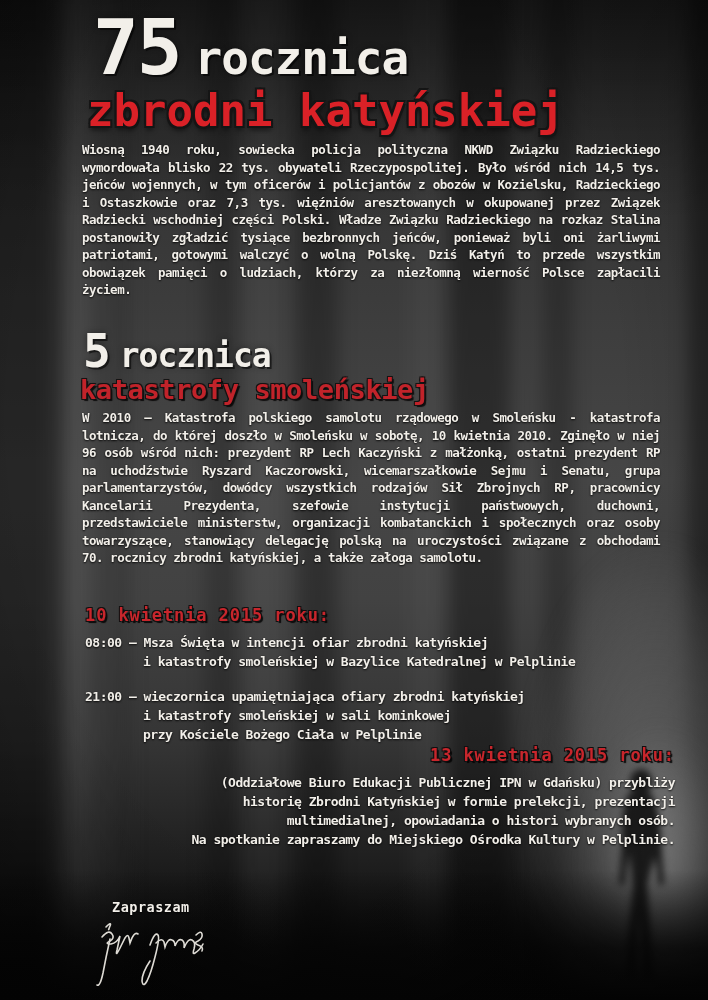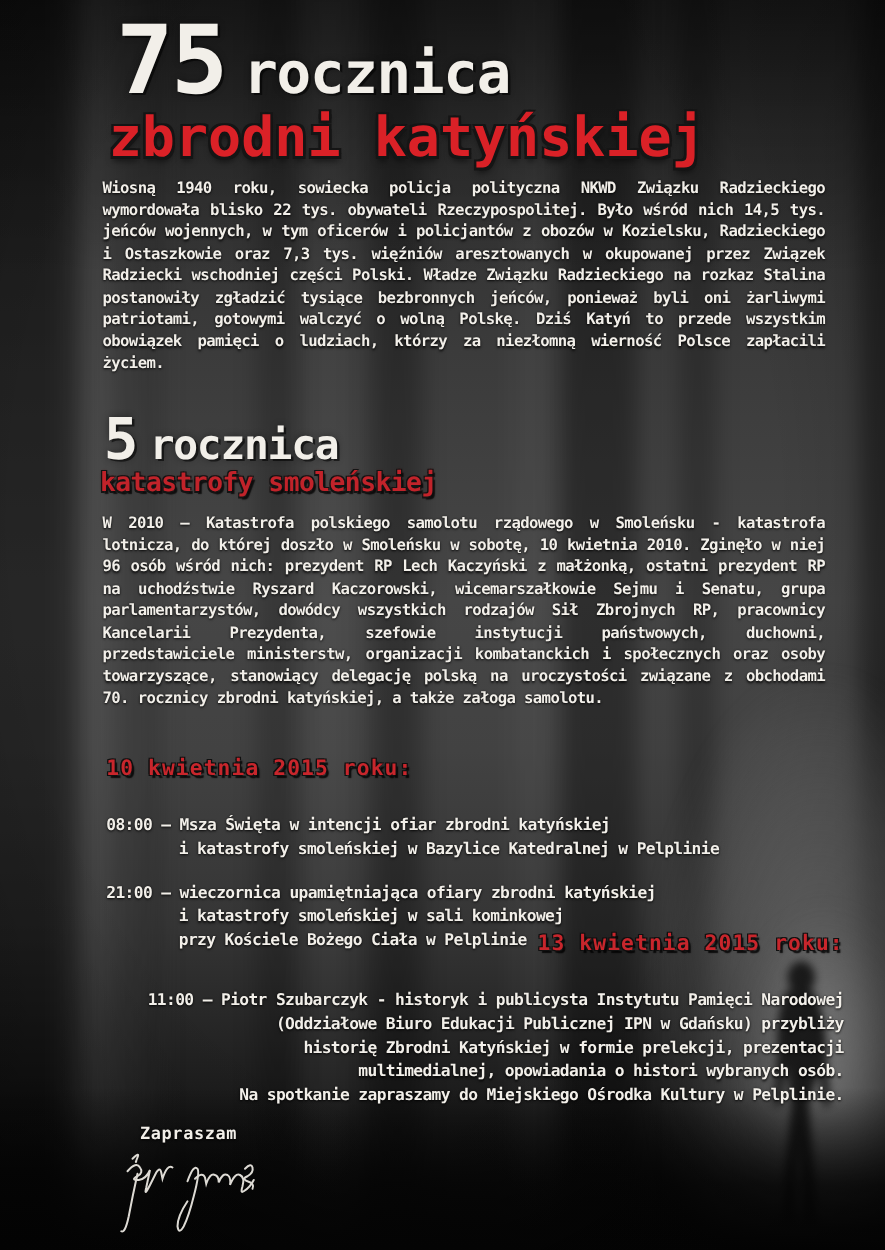--- a/index.html
+++ b/index.html
@@ -39,29 +39,29 @@
   .whiteshadow{text-shadow:0 1px 2px rgba(0,0,0,.85),0 0 1px rgba(0,0,0,.5);}
   .titlerow{display:flex;align-items:baseline;gap:14px;}
   .bignum{font-size:76px;line-height:.85;letter-spacing:-2px;
     text-shadow:2px 2px 0 rgba(0,0,0,.55),0 0 6px rgba(0,0,0,.4);}
   .bigword{font-size:46px;line-height:1;letter-spacing:-1px;
     text-shadow:2px 2px 0 rgba(0,0,0,.55),0 0 6px rgba(0,0,0,.4);}
   .redtitle1{font-size:44px;line-height:1;letter-spacing:0;color:#da2127;margin-top:8px;
     text-shadow:-2px -2px 0 #151515,2px -2px 0 #151515,-2px 2px 0 #151515,2px 2px 0 #151515,0 4px 5px rgba(0,0,0,.55);}
   .num2{font-size:46px;}
   .word2{font-size:33px;}
-  .redtitle2{font-size:21px;line-height:1;letter-spacing:-0.4px;color:#c1232a;margin-top:4px;
+  .redtitle2{font-size:27px;line-height:1;letter-spacing:-0.4px;color:#c1232a;margin-top:4px;
     text-shadow:-1px -1px 0 #141414,1px -1px 0 #141414,-1px 1px 0 #141414,2px 2px 1px rgba(0,0,0,.8),0 0 2px #5f0d10;}
   .para{width:578px;font-size:12.5px;line-height:17.5px;letter-spacing:-0.5px;}
   .jline{text-align:justify;text-align-last:justify;white-space:normal;}
   .jline.last{text-align-last:auto;}
   .sched{width:590px;font-size:13px;line-height:19px;letter-spacing:-0.5px;}
   .dateheading{font-size:17px;letter-spacing:0.9px;color:#c8262c;line-height:22px;
     text-shadow:-1px -1px 0 #101010,1px -1px 0 #101010,-1px 1px 0 #101010,2px 2px 1px rgba(0,0,0,.85);}
-  .event{margin-top:25px;}
+  .event{margin-top:7px;}
   .event + .event{margin-top:16px;}
   .evline{white-space:pre;}
   .evline.cont{padding-left:58px;}
   .closing{font-size:13.5px;letter-spacing:0.5px;}
   svg{display:block;}
 </style>
 </head>
 <body>
 
 <div id="poster">
@@ -140,21 +140,20 @@
           <div class="evline cont">i katastrofy smoleńskiej w sali kominkowej</div>
           <div class="evline cont">przy Kościele Bożego Ciała w Pelplinie</div>
         </div>
       </div>
   </div>
 
   <div class="abs sched" style="left:85px;top:744px;text-align:right;">
     <div class="dateheading">13 kwietnia 2015 roku:</div>
     <div class="whiteshadow">
         <div class="event">
-          <div class="evline">11:00 – Piotr Szubarczyk - historyk i publicysta Instytutu Pamięci Narodowej</div>
           <div class="evline cont">(Oddziałowe Biuro Edukacji Publicznej IPN w Gdańsku) przybliży</div>
           <div class="evline cont">historię Zbrodni Katyńskiej w formie prelekcji, prezentacji</div>
           <div class="evline cont">multimedialnej, opowiadania o histori wybranych osób.</div>
           <div class="evline cont">Na spotkanie zapraszamy do Miejskiego Ośrodka Kultury w Pelplinie.</div>
         </div>
       </div>
   </div>
 
   <div class="abs closing whiteshadow" style="left:112px;top:899px;">Zapraszam</div>
 

